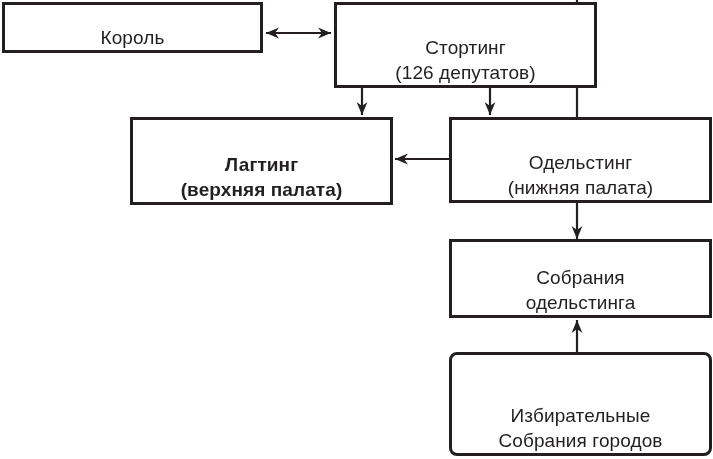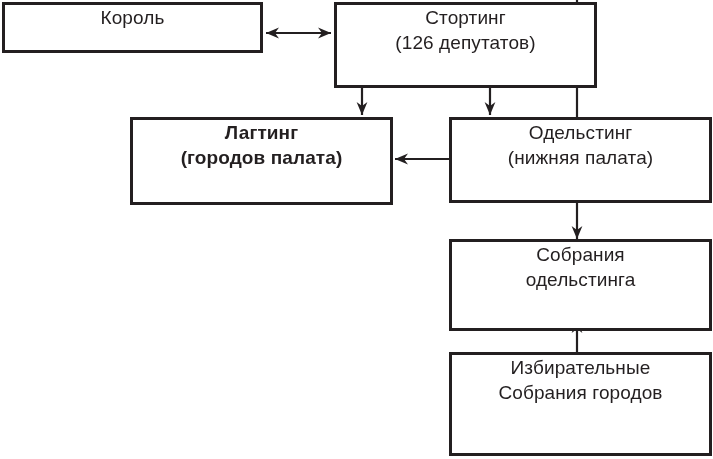--- a/index.html
+++ b/index.html
@@ -25,32 +25,32 @@
     pointer-events: none;
   }
   .box {
     position: absolute;
     box-sizing: border-box;
     border: 3px solid #231f20;
     background: #ffffff;
     display: flex;
     flex-direction: column;
     align-items: center;
-    justify-content: flex-start;
+    justify-content: flex-end;
     text-align: center;
     font-size: 19px;
     line-height: 25px;
     letter-spacing: 0.1px;
   }
   #box-king       { left: 2px;   top: 2px;   width: 261px; height: 51px; }
   #box-storting   { left: 334px; top: 2px;   width: 263px; height: 86px; }
   #box-lagting    { left: 130px; top: 117px; width: 263px; height: 88px; font-weight: bold; }
   #box-odelsting  { left: 449px; top: 117px; width: 263px; height: 86px; }
-  #box-electors   { left: 449px; top: 239px; width: 263px; height: 92px; }
-  #box-electoral  { left: 449px; top: 352px; width: 263px; height: 104px; }
+  #box-electors   { left: 449px; top: 239px; width: 263px; height: 79px; }
+  #box-electoral  { left: 449px; top: 352px; width: 263px; height: 104px; border-radius: 8px; }
 </style>
 </head>
 <body>
 
 <div class="stage">
 
   <svg class="arrows-layer" width="713" height="459" viewBox="0 0 713 459" xmlns="http://www.w3.org/2000/svg">
     <defs>
       <marker id="ah" markerUnits="userSpaceOnUse" markerWidth="16" markerHeight="14" refX="13" refY="6" orient="auto-start-reverse">
         <path d="M13,6 L0,0.6 L4,6 L0,11.4 Z" fill="#231f20"></path>
@@ -80,21 +80,21 @@
     <div>Король</div>
   </div>
 
   <div class="box" id="box-storting">
     <div>Стортинг</div>
     <div>(126 депутатов)</div>
   </div>
 
   <div class="box" id="box-lagting">
     <div>Лагтинг</div>
-    <div>(городов палата)</div>
+    <div>(верхняя палата)</div>
   </div>
 
   <div class="box" id="box-odelsting">
     <div>Одельстинг</div>
     <div>(нижняя палата)</div>
   </div>
 
   <div class="box" id="box-electors">
     <div>Собрания</div>
     <div>одельстинга</div>

